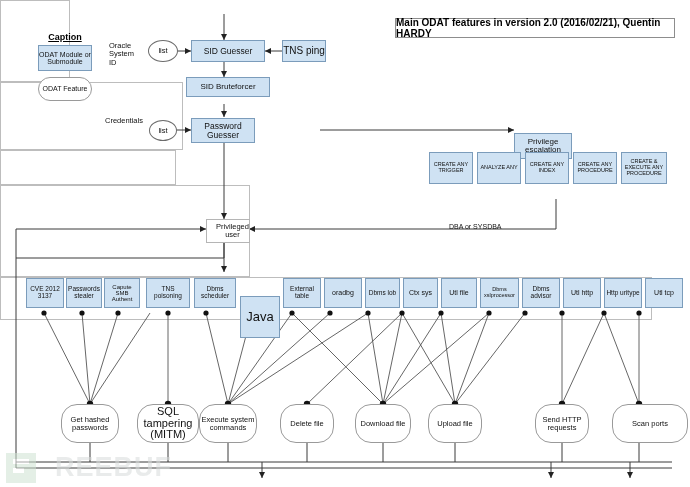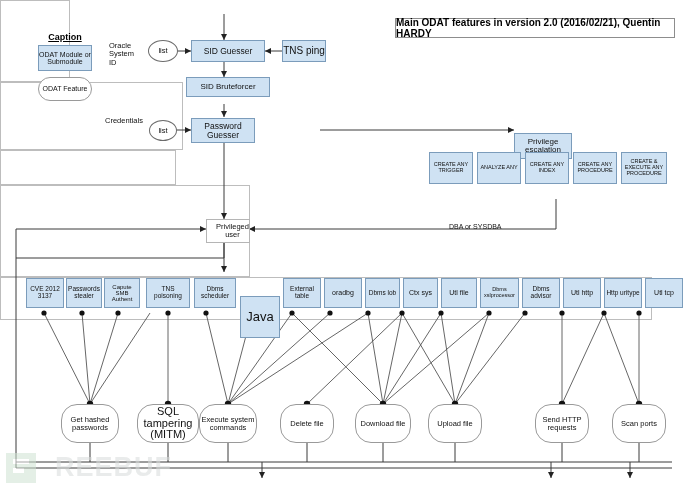--- a/index.html
+++ b/index.html
@@ -300,21 +300,21 @@
   <div class="box mod" style="left:604px; top:278px; width:38px; height:30px; font-size:6.5px;">Http uritype</div>
   <div class="box mod" style="left:645px; top:278px; width:38px; height:30px; font-size:7px;">Utl tcp</div>
 
   <div class="box feat" style="left:61px; top:404px; width:58px; height:39px; font-size:7.5px;">Get hashed passwords</div>
   <div class="box feat" style="left:137px; top:404px; width:62px; height:39px; font-size:11px;">SQL tampering (MITM)</div>
   <div class="box feat" style="left:199px; top:404px; width:58px; height:39px; font-size:7.5px;">Execute system commands</div>
   <div class="box feat" style="left:280px; top:404px; width:54px; height:39px; font-size:7.5px;">Delete file</div>
   <div class="box feat" style="left:355px; top:404px; width:56px; height:39px; font-size:7.5px;">Download file</div>
   <div class="box feat" style="left:428px; top:404px; width:54px; height:39px; font-size:7.5px;">Upload file</div>
   <div class="box feat" style="left:535px; top:404px; width:54px; height:39px; font-size:7.5px;">Send HTTP requests</div>
-  <div class="box feat" style="left:612px; top:404px; width:54px; height:39px; font-size:7.5px;">Scan ports</div>
+  <div class="box feat" style="left:612px; top:404px; width:76px; height:39px; font-size:7.5px;">Scan ports</div>
 
   <div class="wm">
     <div class="wm-logo">
       <div class="wm-logo-inner"></div>
     </div>
     <div class="wm-text">REEBUF</div>
   </div>
 
 </div>
 

